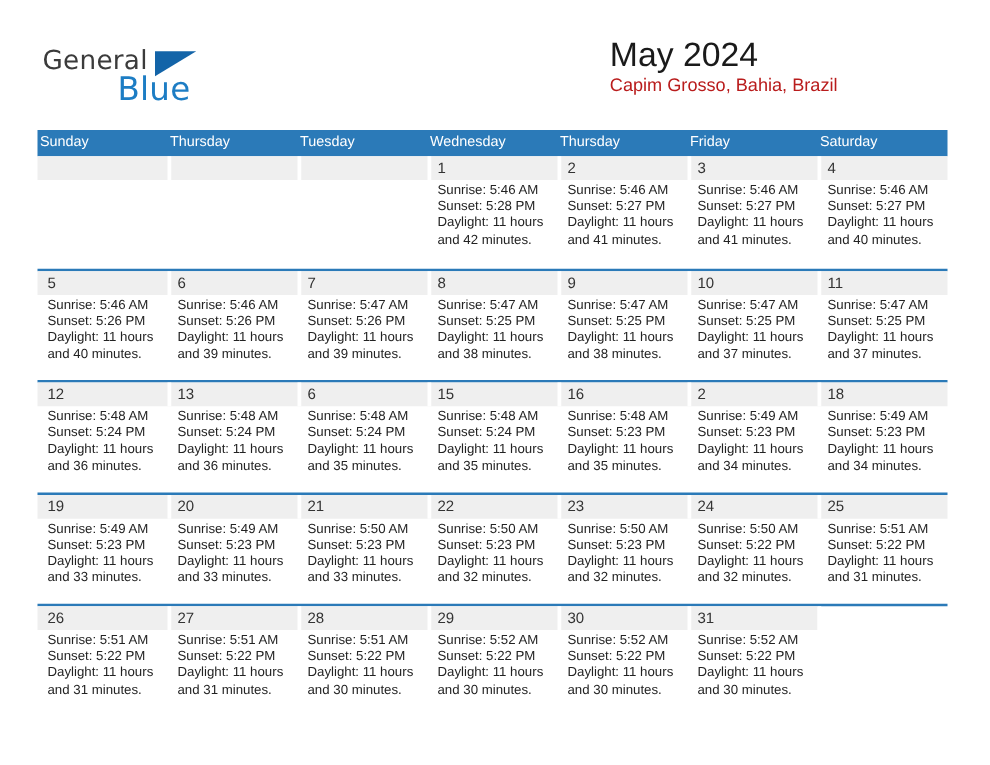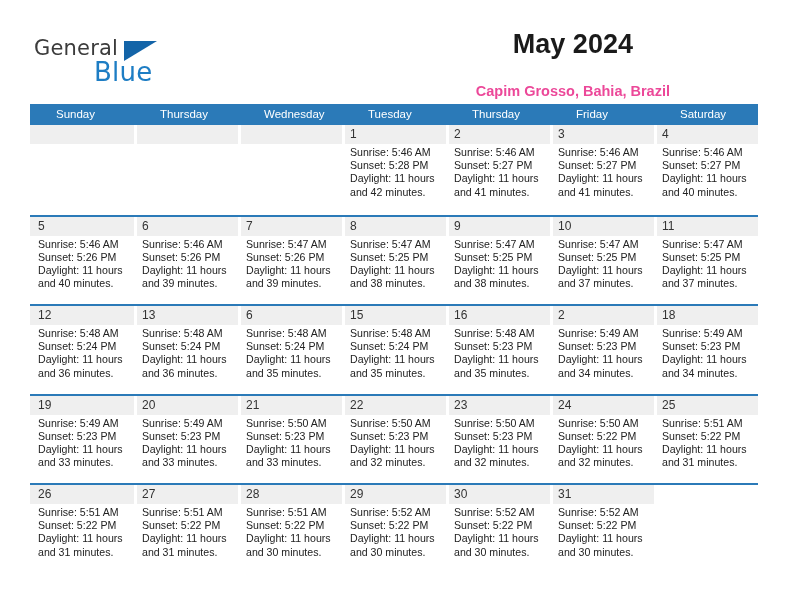--- a/index.html
+++ b/index.html
@@ -61,33 +61,32 @@
     width: 0;
     height: 0;
     border-left: 33px solid #1364a8;
     border-bottom: 20px solid transparent;
   }
 
   .title-block {
     position: absolute;
     right: 0;
     top: 0;
-    text-align: center;
-    font-weight: bold;
+    text-align: left;
   }
   .cal-title {
     font-size: 27px;
     color: #1a1a1a;
     line-height: 32px;
     white-space: nowrap;
   }
   .cal-subtitle {
-    margin-top: 23px;
+    margin-top: 1px;
     font-size: 14.5px;
-    color: #ec4899;
+    color: #b91c1c;
     line-height: 17px;
     white-space: nowrap;
   }
 
   
   .calendar {
     position: absolute;
     left: 30px;
     top: 104px;
     width: 728px;
@@ -95,21 +94,21 @@
   .dow-header {
     display: flex;
     background: #2b7ab8;
     height: 21px;
     align-items: center;
   }
   .dow {
     flex: 1 1 0;
     color: #ffffff;
     font-size: 11.5px;
-    padding-left: 26px;
+    padding-left: 2px;
     box-sizing: border-box;
     line-height: 21px;
     white-space: nowrap;
   }
 
   .week {
     position: relative;
     height: 89.5px;
     border-top: 2px solid #2b7ab8;
     box-sizing: border-box;
@@ -178,22 +177,22 @@
       <div class="cal-title">May 2024</div>
       <div class="cal-subtitle">Capim Grosso, Bahia, Brazil</div>
     </div>
 
   </div>
 
   <div class="calendar">
     <div class="dow-header">
         <div class="dow">Sunday</div>
         <div class="dow">Thursday</div>
+        <div class="dow">Tuesday</div>
         <div class="dow">Wednesday</div>
-        <div class="dow">Tuesday</div>
         <div class="dow">Thursday</div>
         <div class="dow">Friday</div>
         <div class="dow">Saturday</div>
       </div>
     <div class="weeks">
         <div class="week">
           <div class="numbar" style="width: 100%;"></div>
           <div class="days">
             <div class="day empty">
               <div class="daynum"></div>

